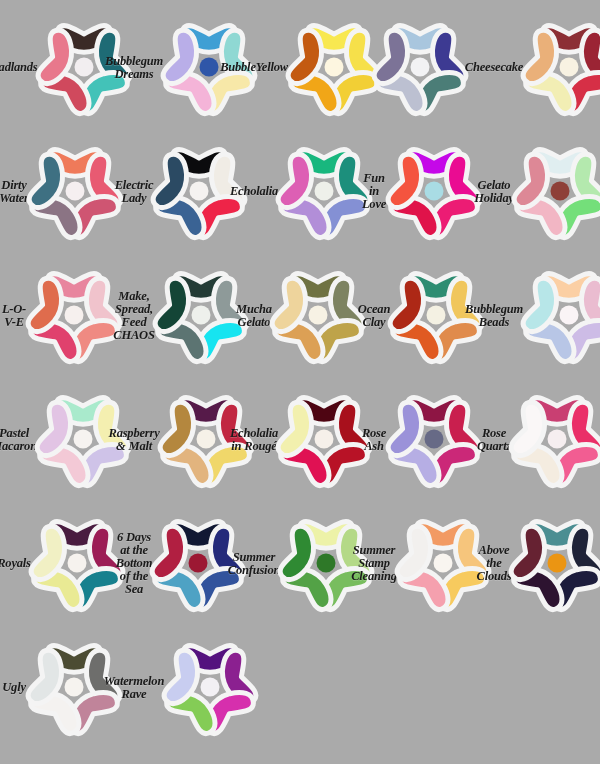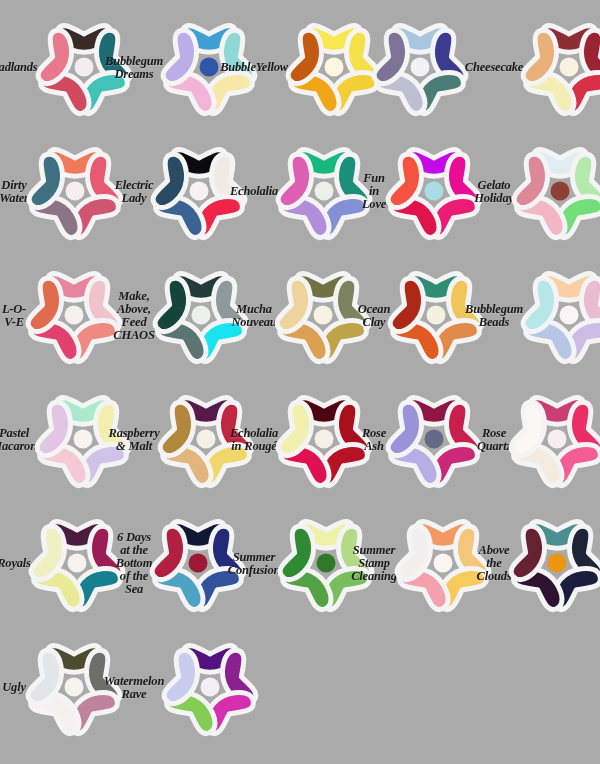--- a/index.html
+++ b/index.html
@@ -316,21 +316,21 @@
             <path d="M 0,-13 C 10,-18 21,-26 26,-18 C 31,-10 24,-2 12,3 C 4,6 -4,6 -12,3 C -24,-2 -31,-10 -26,-18 C -21,-26 -10,-18 0,-13 Z" fill="#e0416d" class="petal"></path>
           </g>
           <g transform="translate(46,43) rotate(288) translate(0,-20)">
             <path d="M 0,-13 C 10,-18 21,-26 26,-18 C 31,-10 24,-2 12,3 C 4,6 -4,6 -12,3 C -24,-2 -31,-10 -26,-18 C -21,-26 -10,-18 0,-13 Z" fill="#df6c4d" class="petal"></path>
           </g>
           <circle cx="46" cy="43" r="9.5" fill="#f6f0ee" class="center-disc"></circle>
         </svg>
       </div>
     </div>
     <div class="palette-cell">
-      <div class="palette-name">Make, Above,
+      <div class="palette-name">Make, Spread,
 Feed CHAOS</div>
       <div class="flower-wrap">
         <svg viewBox="0 0 92 86">
           <g transform="translate(46,43) rotate(0) translate(0,-20)">
             <path d="M 0,-13 C 10,-18 21,-26 26,-18 C 31,-10 24,-2 12,3 C 4,6 -4,6 -12,3 C -24,-2 -31,-10 -26,-18 C -21,-26 -10,-18 0,-13 Z" fill="#243c36" class="petal"></path>
           </g>
           <g transform="translate(46,43) rotate(72) translate(0,-20)">
             <path d="M 0,-13 C 10,-18 21,-26 26,-18 C 31,-10 24,-2 12,3 C 4,6 -4,6 -12,3 C -24,-2 -31,-10 -26,-18 C -21,-26 -10,-18 0,-13 Z" fill="#8e9a99" class="petal"></path>
           </g>
           <g transform="translate(46,43) rotate(144) translate(0,-20)">
@@ -340,21 +340,21 @@
             <path d="M 0,-13 C 10,-18 21,-26 26,-18 C 31,-10 24,-2 12,3 C 4,6 -4,6 -12,3 C -24,-2 -31,-10 -26,-18 C -21,-26 -10,-18 0,-13 Z" fill="#5c7472" class="petal"></path>
           </g>
           <g transform="translate(46,43) rotate(288) translate(0,-20)">
             <path d="M 0,-13 C 10,-18 21,-26 26,-18 C 31,-10 24,-2 12,3 C 4,6 -4,6 -12,3 C -24,-2 -31,-10 -26,-18 C -21,-26 -10,-18 0,-13 Z" fill="#144536" class="petal"></path>
           </g>
           <circle cx="46" cy="43" r="9.5" fill="#eef0ec" class="center-disc"></circle>
         </svg>
       </div>
     </div>
     <div class="palette-cell">
-      <div class="palette-name">Mucha Nouveau</div>
+      <div class="palette-name">Mucha Gelato</div>
       <div class="flower-wrap">
         <svg viewBox="0 0 92 86">
           <g transform="translate(46,43) rotate(0) translate(0,-20)">
             <path d="M 0,-13 C 10,-18 21,-26 26,-18 C 31,-10 24,-2 12,3 C 4,6 -4,6 -12,3 C -24,-2 -31,-10 -26,-18 C -21,-26 -10,-18 0,-13 Z" fill="#6f7242" class="petal"></path>
           </g>
           <g transform="translate(46,43) rotate(72) translate(0,-20)">
             <path d="M 0,-13 C 10,-18 21,-26 26,-18 C 31,-10 24,-2 12,3 C 4,6 -4,6 -12,3 C -24,-2 -31,-10 -26,-18 C -21,-26 -10,-18 0,-13 Z" fill="#7d8361" class="petal"></path>
           </g>
           <g transform="translate(46,43) rotate(144) translate(0,-20)">
             <path d="M 0,-13 C 10,-18 21,-26 26,-18 C 31,-10 24,-2 12,3 C 4,6 -4,6 -12,3 C -24,-2 -31,-10 -26,-18 C -21,-26 -10,-18 0,-13 Z" fill="#bea34a" class="petal"></path>

